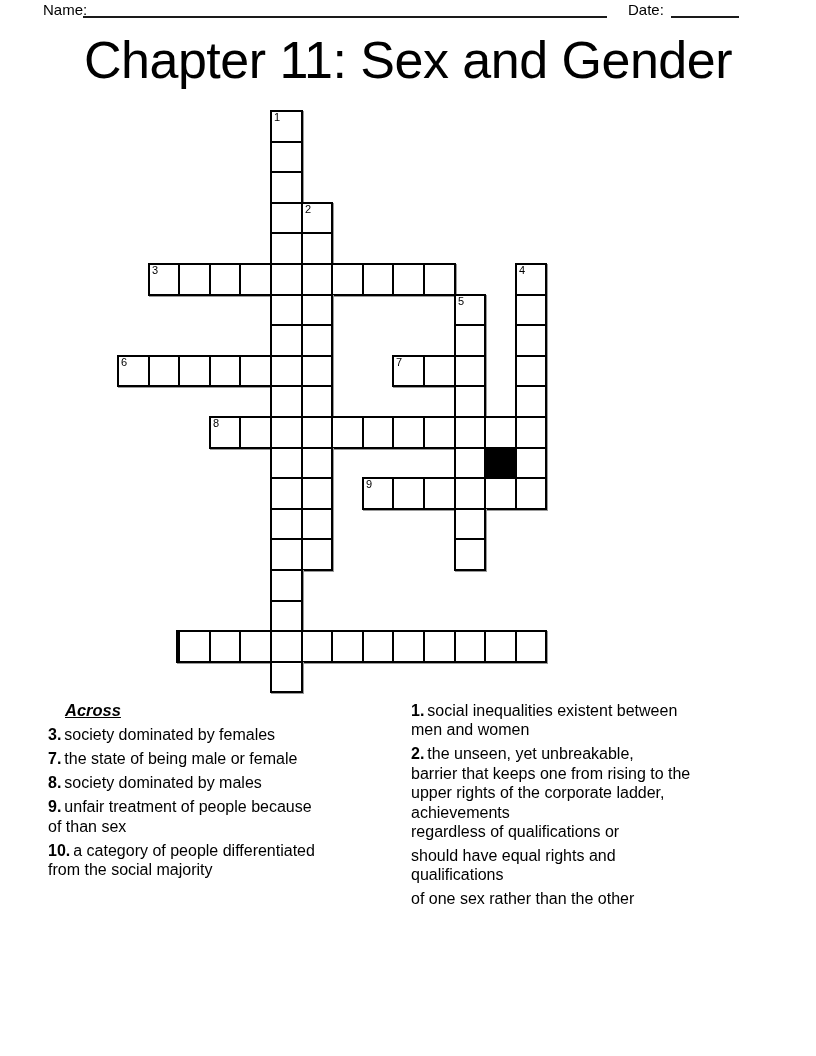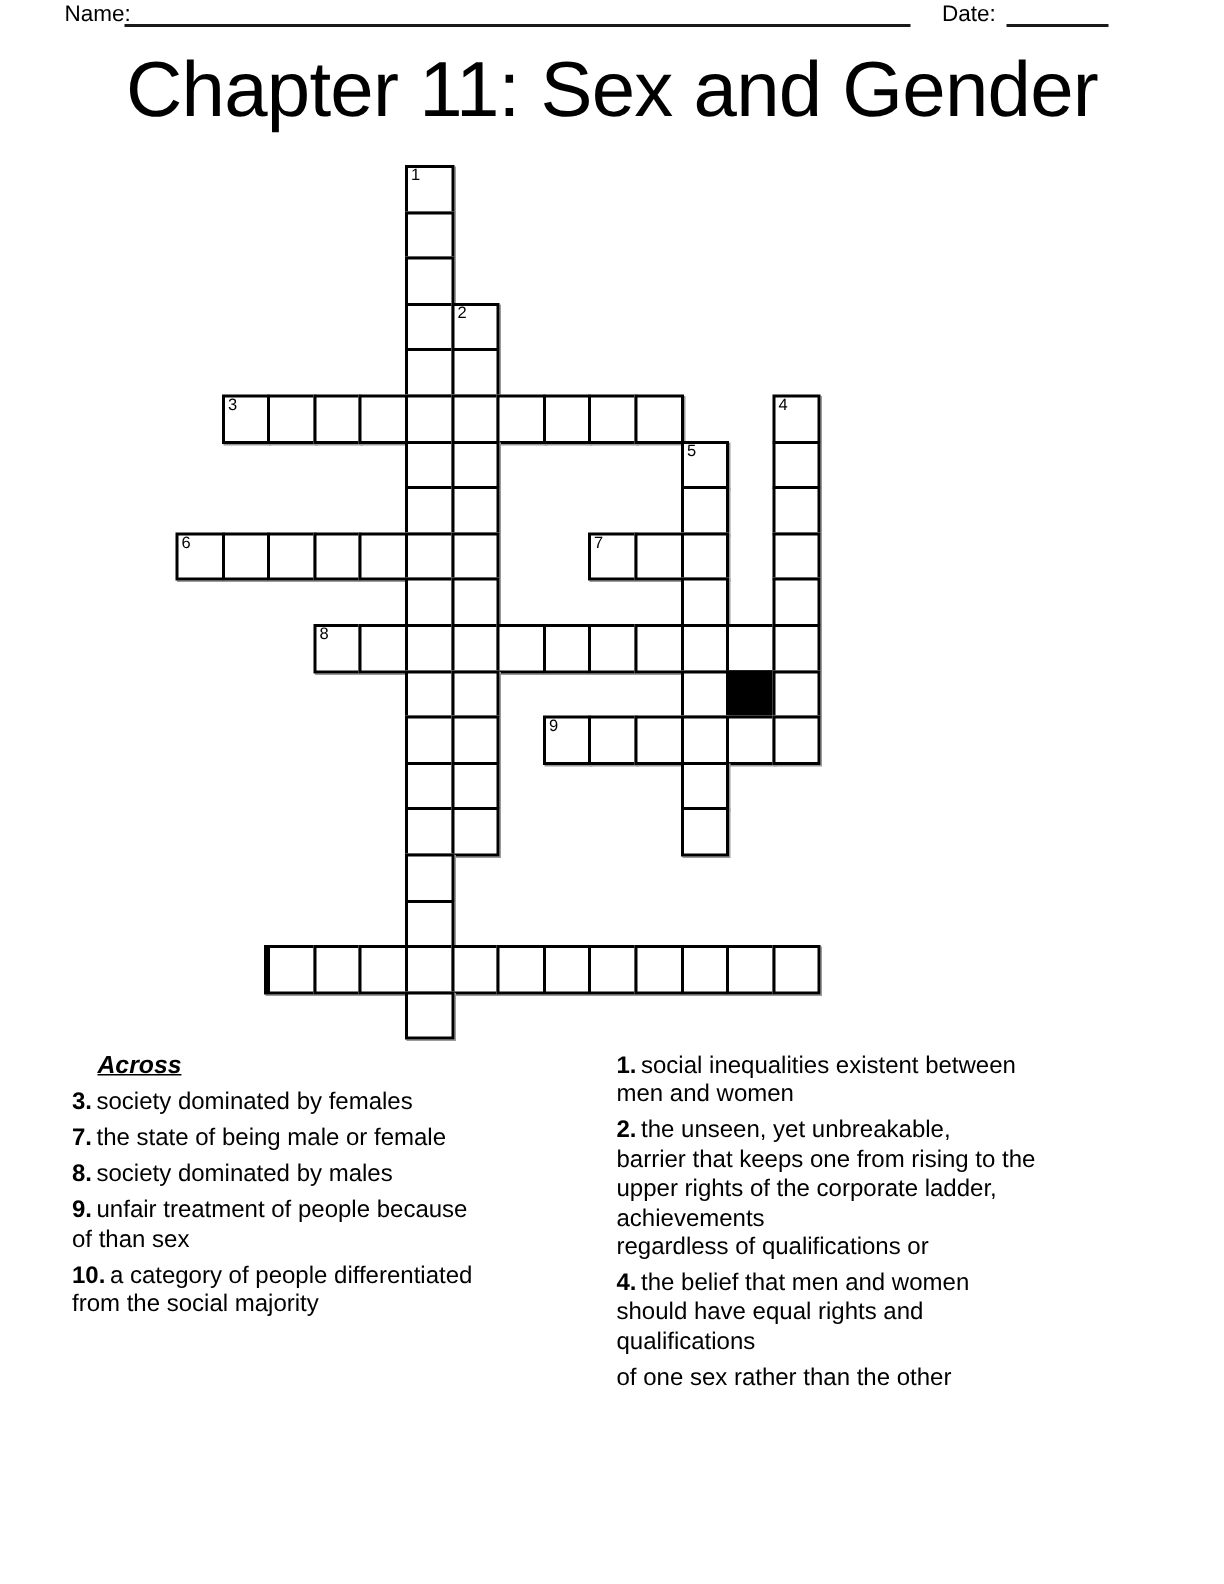--- a/index.html
+++ b/index.html
@@ -188,21 +188,20 @@
           <span class="clue-line">men and women</span>
         </div>
         <div class="clue">
           <span class="clue-line"><span class="clue-num">2.</span>the unseen, yet unbreakable,</span>
           <span class="clue-line">barrier that keeps one from rising to the</span>
           <span class="clue-line">upper rights of the corporate ladder,</span>
           <span class="clue-line">achievements</span>
           <span class="clue-line">regardless of qualifications or</span>
         </div>
         <div class="clue">
-          <span class="clue-line"><span class="clue-num">4.</span>the belief that men and women</span>
           <span class="clue-line">should have equal rights and</span>
           <span class="clue-line">qualifications</span>
         </div>
         <div class="clue">
           <span class="clue-line">of one sex rather than the other</span>
         </div>
       </div>
   </div>
 
 </div>

